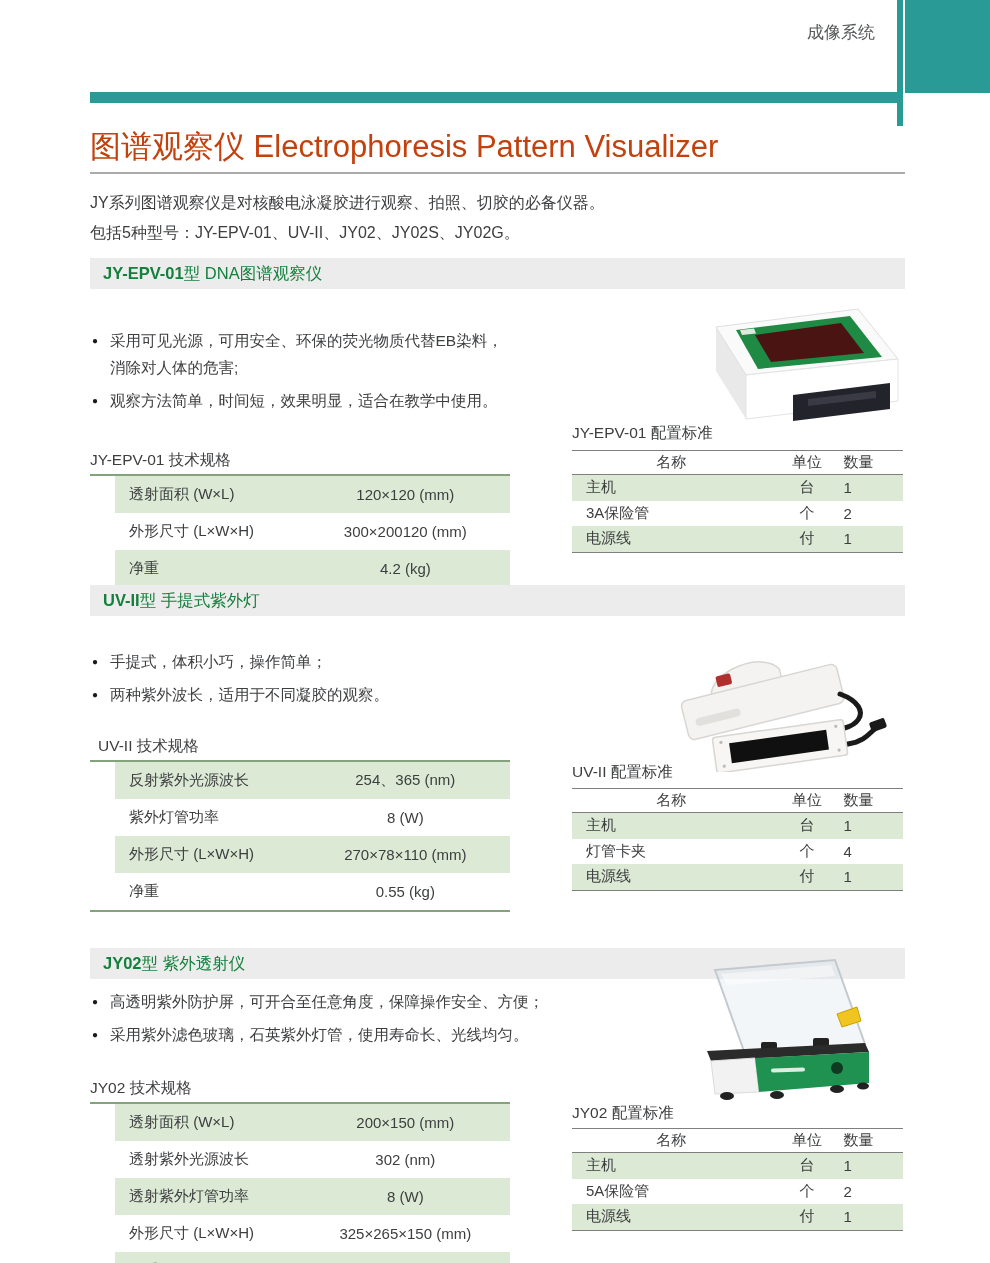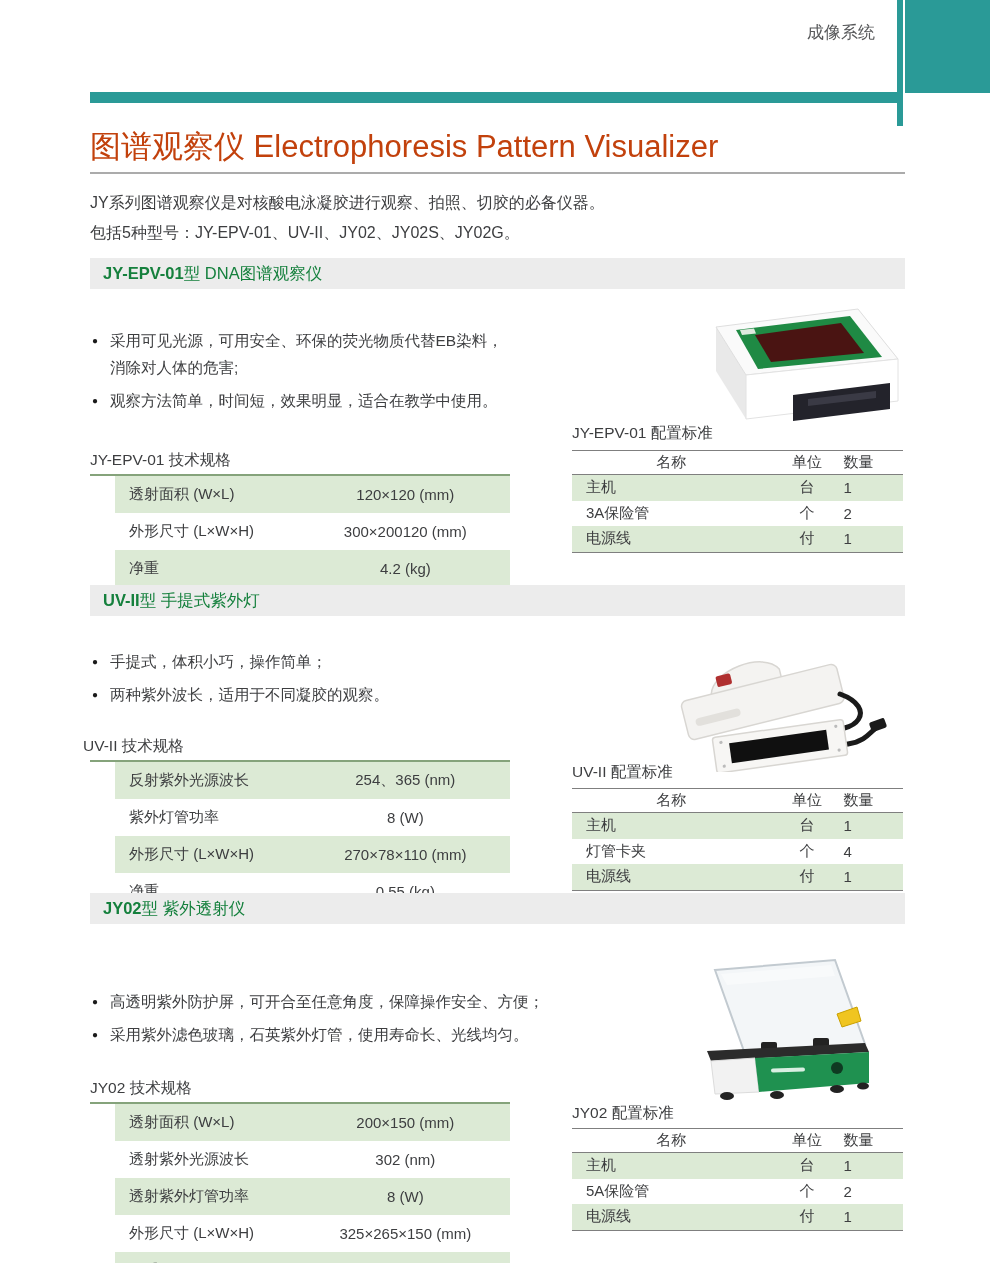--- a/index.html
+++ b/index.html
@@ -15,33 +15,33 @@
   .page-title{position:absolute;left:90px;top:126px;font-size:31px;color:#c2410c;white-space:nowrap;}
   .title-rule{position:absolute;left:90px;top:172px;width:815px;height:2px;background:#ababab;}
 
   .intro{position:absolute;left:90px;top:188px;font-size:16px;line-height:30px;color:#3d3e40;}
 
   
   .section-bar{position:absolute;left:90px;width:815px;height:31px;background:#ececec;
                display:flex;align-items:center;padding-left:13px;box-sizing:border-box;
                font-size:16.5px;color:#15803d;}
   .section-bar .bold{font-weight:bold;}
-  #bar-1{top:258px;} #bar-2{top:585px;} #bar-3{top:893px;}
+  #bar-1{top:258px;} #bar-2{top:585px;} #bar-3{top:948px;}
 
   
   .bullets{position:absolute;left:92px;font-size:15.5px;line-height:27px;color:#3d3e40;}
   #bullets-1{top:327px;width:445px;} #bullets-2{top:648px;width:520px;} #bullets-3{top:988px;width:560px;}
   .bullet{display:flex;margin-bottom:6px;}
   .bullet .dot{flex:0 0 18px;font-size:10px;line-height:27px;color:#1a1a1a;}
   .bullet .text span{display:block;}
 
   
   .mini-title{position:absolute;font-size:15.5px;color:#3d3e40;white-space:nowrap;}
   #spec-title-1{left:90px;top:450px;} #cfg-title-1{left:572px;top:423px;}
-  #spec-title-2{left:83px;top:736px;} #cfg-title-2{left:572px;top:762px;}
+  #spec-title-2{left:98px;top:736px;} #cfg-title-2{left:572px;top:762px;}
   #spec-title-3{left:90px;top:1078px;} #cfg-title-3{left:572px;top:1103px;}
 
   
   .spec-table{position:absolute;left:90px;width:420px;
               border-top:2px solid #85a37b;border-bottom:2px solid #85a37b;}
   #spec-1{top:474px;} #spec-2{top:760px;} #spec-3{top:1102px;}
   .spec-row{display:flex;height:37px;align-items:center;font-size:15px;color:#3d3e40;margin-left:25px;}
   .spec-row:nth-child(odd){background:#dcead5;}
   .spec-label{flex:0 0 47%;padding-left:14px;box-sizing:border-box;white-space:nowrap;}
   .spec-value{flex:1;text-align:center;white-space:nowrap;}

